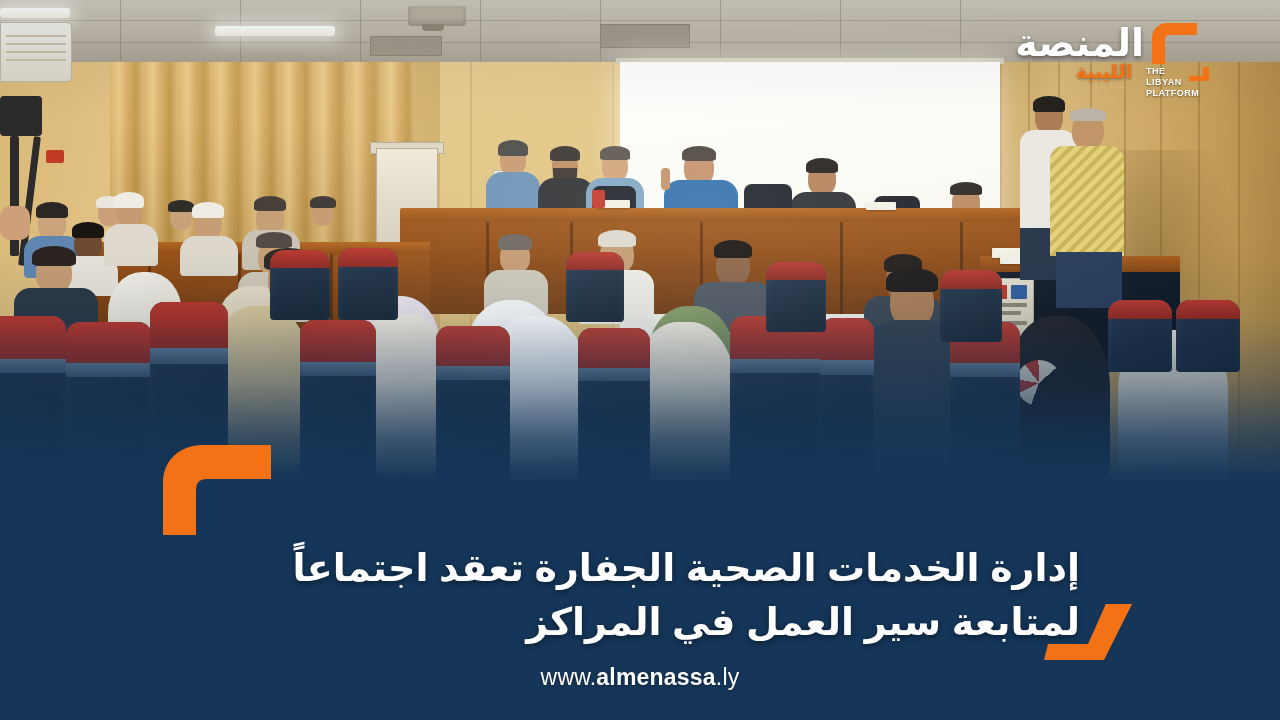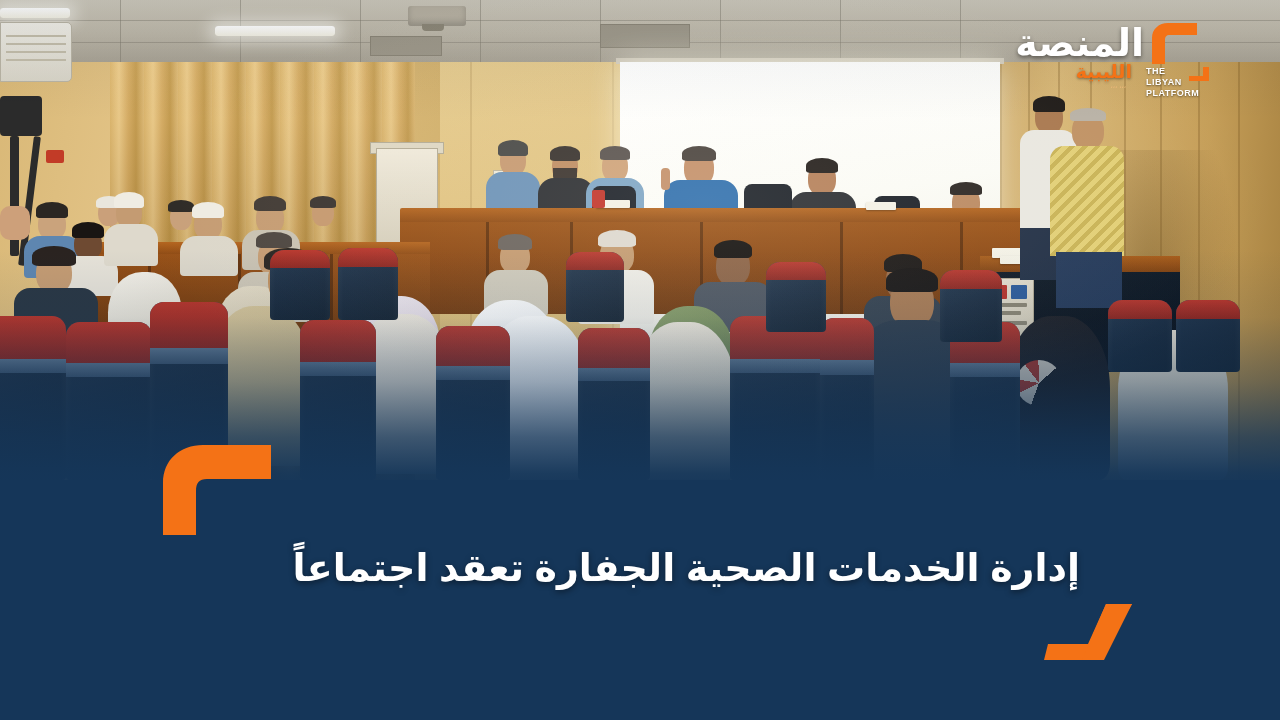--- a/index.html
+++ b/index.html
@@ -678,16 +678,20 @@
 
   <span class="bracket-br">
     <svg width="88" height="56" viewBox="0 0 88 56" aria-hidden="true">
       <path d="M88 0 L88 0 L62 0 L44 40 L4 40 L0 56 L56 56 Z" fill="#f47216"></path>
       <path d="M62 0 L88 0 L60 56 L38 56 Z" fill="#f47216"></path>
     </svg>
   </span>
 
   <div class="headline">
     <span class="l1">إدارة الخدمات الصحية الجفارة تعقد اجتماعاً</span>
+    <span class="l2">لمتابعة سير العمل في المراكز</span>
   </div>
 
+  <div class="site-url">
+    <span class="w">www.</span><b>almenassa</b><span class="w">.ly</span>
+  </div>
 
 </div>
 
 </body></html>

